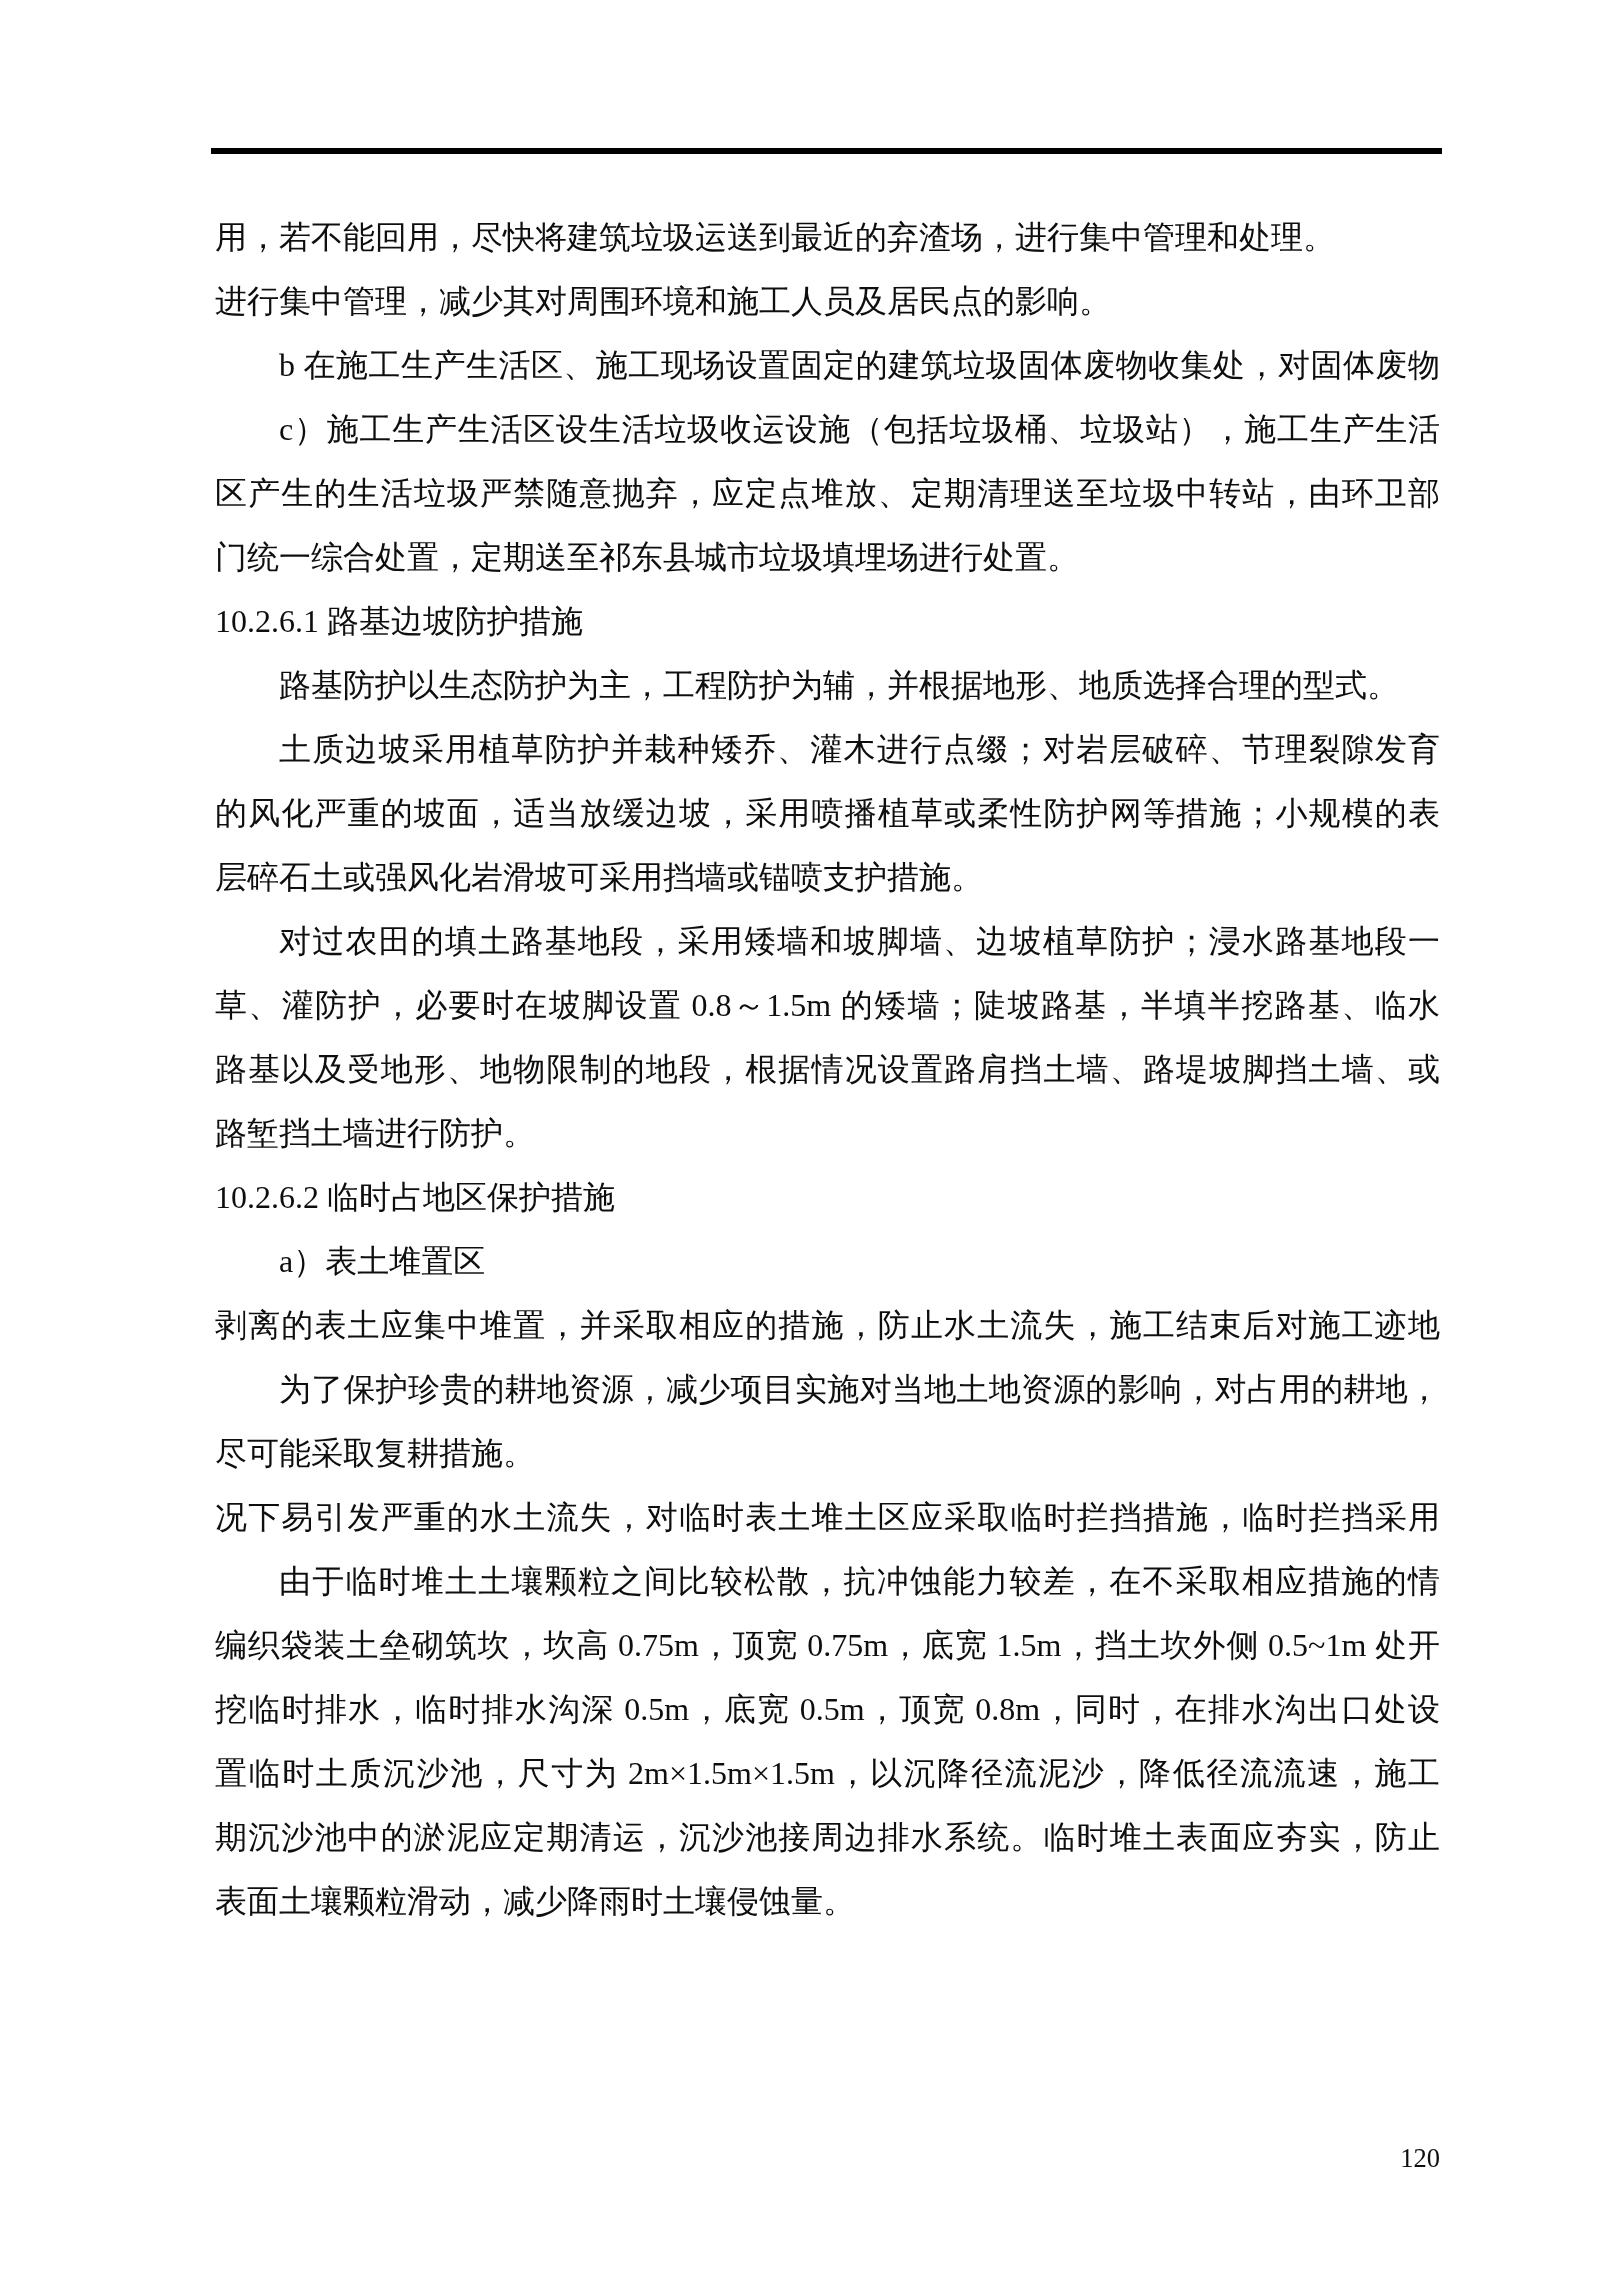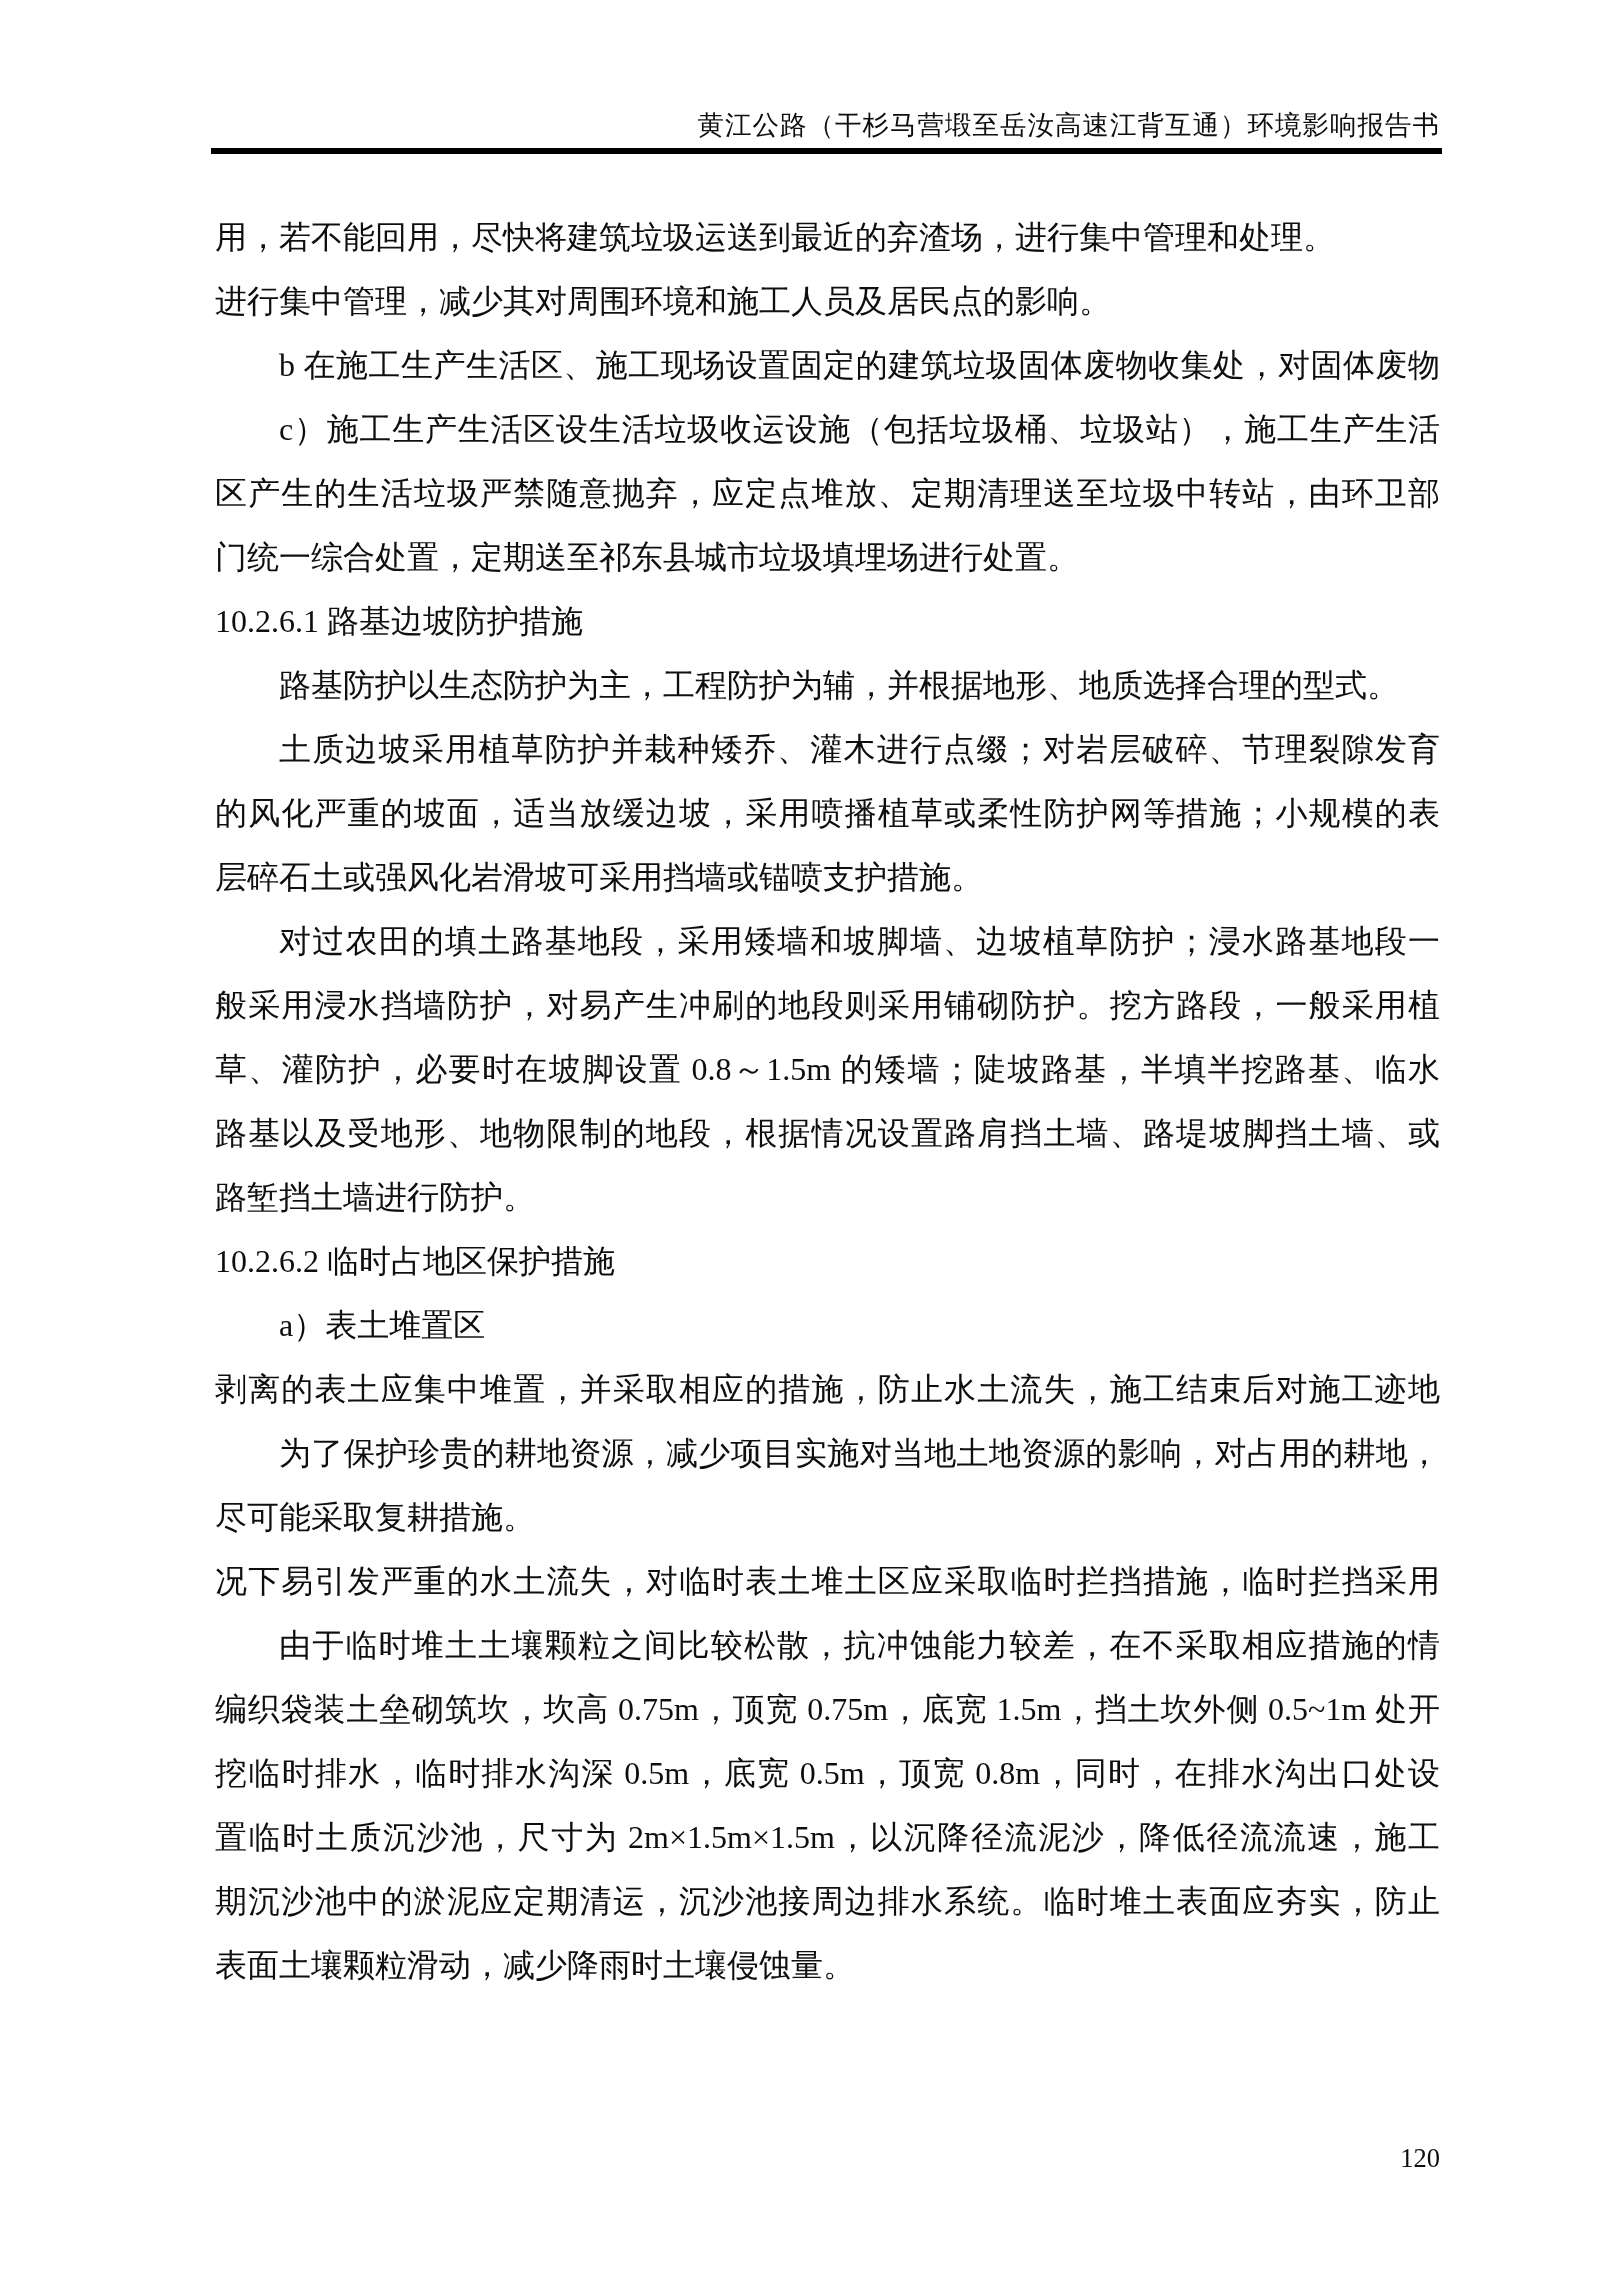--- a/index.html
+++ b/index.html
@@ -56,37 +56,35 @@
     width: 1225px;
     text-align: right;
     font-size: 26.5px;
   }
 </style>
 </head>
 <body>
 
 <div class="page">
 
-  <div class="header">黄江公路（干杉马营塅至岳汝高速江背互通）环境影响报告书</div>
   <div class="rule"></div>
 
   <div class="doc">
     <div class="ln end">用，若不能回用，尽快将建筑垃圾运送到最近的弃渣场，进行集中管理和处理。</div>
     <div class="ln end">进行集中管理，减少其对周围环境和施工人员及居民点的影响。</div>
     <div class="ln ind">b 在施工生产生活区、施工现场设置固定的建筑垃圾固体废物收集处，对固体废物</div>
     <div class="ln ind">c）施工生产生活区设生活垃圾收运设施（包括垃圾桶、垃圾站），施工生产生活</div>
     <div class="ln">区产生的生活垃圾严禁随意抛弃，应定点堆放、定期清理送至垃圾中转站，由环卫部</div>
     <div class="ln end">门统一综合处置，定期送至祁东县城市垃圾填埋场进行处置。</div>
     <div class="ln end">10.2.6.1 路基边坡防护措施</div>
     <div class="ln ind end">路基防护以生态防护为主，工程防护为辅，并根据地形、地质选择合理的型式。</div>
     <div class="ln ind">土质边坡采用植草防护并栽种矮乔、灌木进行点缀；对岩层破碎、节理裂隙发育</div>
     <div class="ln">的风化严重的坡面，适当放缓边坡，采用喷播植草或柔性防护网等措施；小规模的表</div>
     <div class="ln end">层碎石土或强风化岩滑坡可采用挡墙或锚喷支护措施。</div>
     <div class="ln ind">对过农田的填土路基地段，采用矮墙和坡脚墙、边坡植草防护；浸水路基地段一</div>
-    <div class="ln">般采用浸水挡墙防护，对易产生冲刷的地段则采用铺砌防护。挖方路段，一般采用植</div>
     <div class="ln">草、灌防护，必要时在坡脚设置 0.8～1.5m 的矮墙；陡坡路基，半填半挖路基、临水</div>
     <div class="ln">路基以及受地形、地物限制的地段，根据情况设置路肩挡土墙、路堤坡脚挡土墙、或</div>
     <div class="ln end">路堑挡土墙进行防护。</div>
     <div class="ln end">10.2.6.2 临时占地区保护措施</div>
     <div class="ln ind end">a）表土堆置区</div>
     <div class="ln">剥离的表土应集中堆置，并采取相应的措施，防止水土流失，施工结束后对施工迹地</div>
     <div class="ln ind">为了保护珍贵的耕地资源，减少项目实施对当地土地资源的影响，对占用的耕地，</div>
     <div class="ln end">尽可能采取复耕措施。</div>
     <div class="ln">况下易引发严重的水土流失，对临时表土堆土区应采取临时拦挡措施，临时拦挡采用</div>
     <div class="ln ind">由于临时堆土土壤颗粒之间比较松散，抗冲蚀能力较差，在不采取相应措施的情</div>

